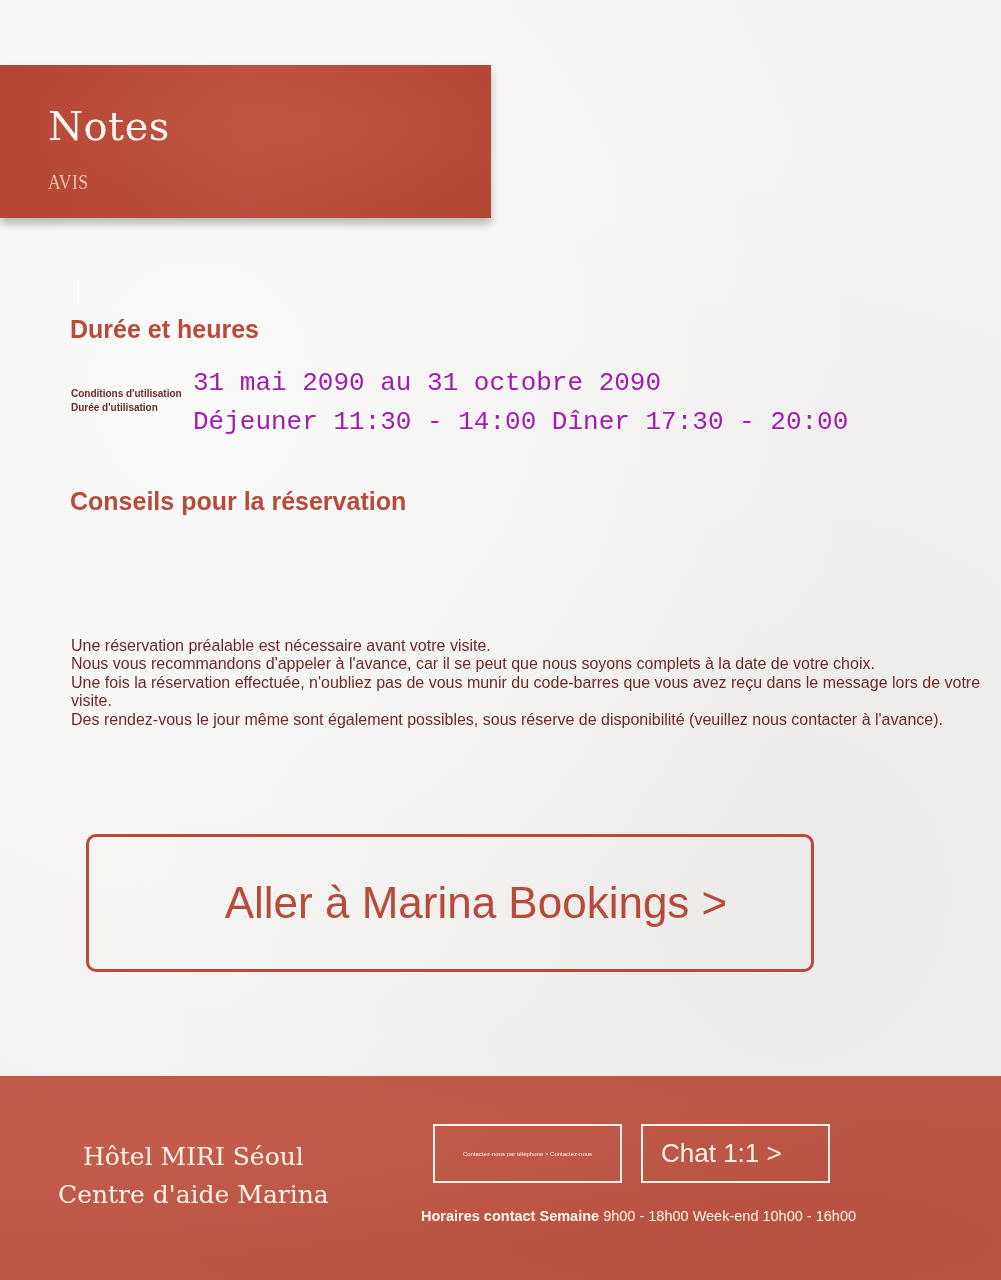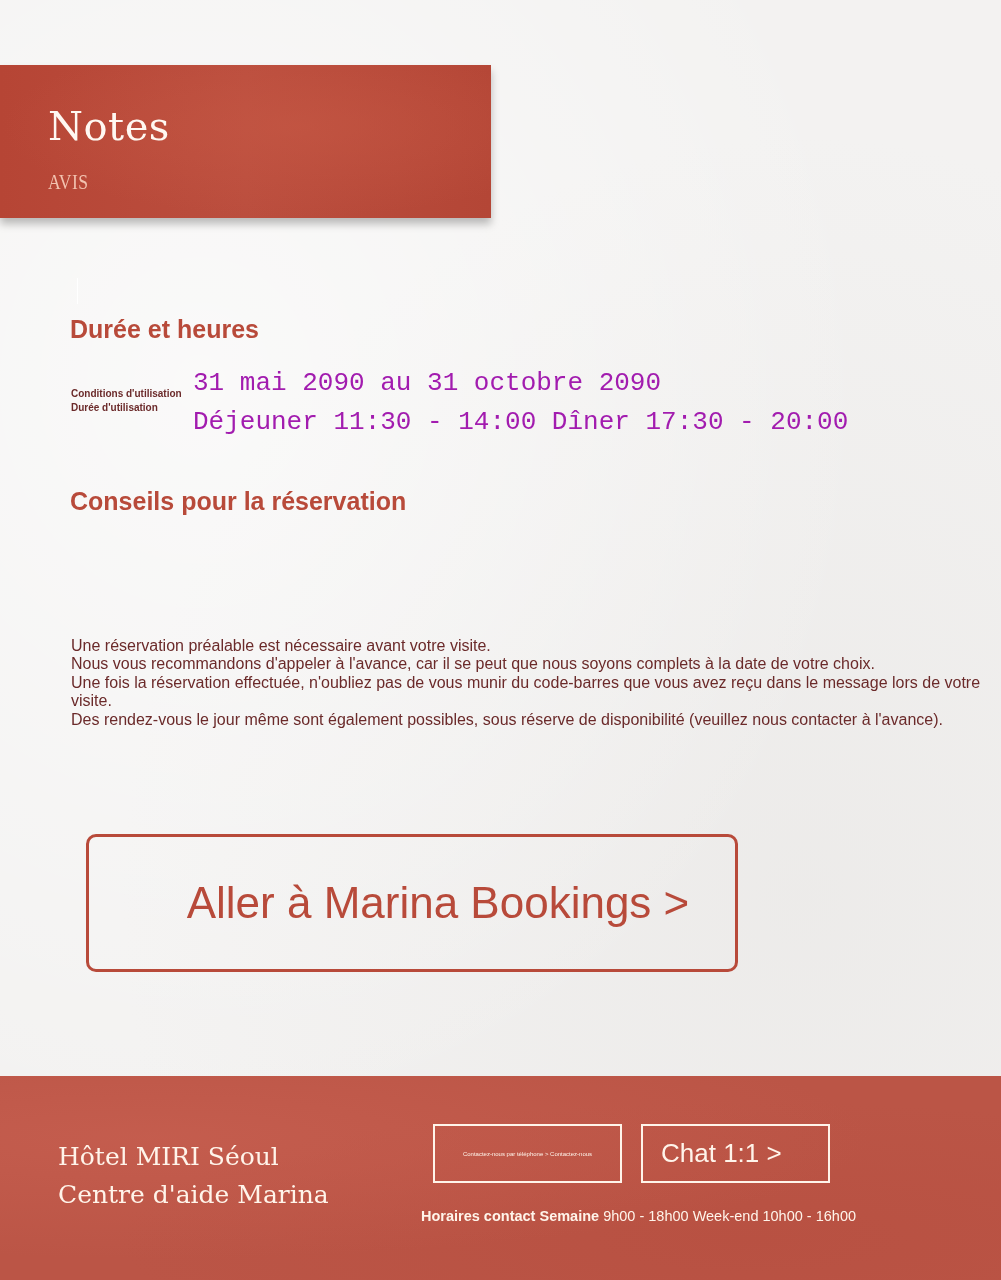--- a/index.html
+++ b/index.html
@@ -77,21 +77,21 @@
       position: absolute;
       left: 71px; top: 606px;
       font-size: 16px;
       line-height: 18.4px;
       color: #6b2a2a;
       margin-top: 31px;
     }
     .booking-button {
       position: absolute;
       left: 86px; top: 834px;
-      width: 652px; height: 138px;
+      width: 728px; height: 138px;
       border: 3px solid #b84a3a;
       border-radius: 10px;
       background: transparent;
       display: flex; align-items: center; justify-content: center;
       cursor: pointer;
     }
     .booking-button span {
       font-size: 44px;
       color: #b84a3a;
       padding-left: 52px;
@@ -105,20 +105,21 @@
         radial-gradient(ellipse at 15% 30%, rgba(205,100,85,0.5), rgba(190,85,70,0) 60%),
         radial-gradient(ellipse at 75% 80%, rgba(180,75,60,0.4), rgba(190,85,70,0) 60%);
     }
     .footer-org {
       position: absolute;
       left: 58px; top: 62px;
       font-family: "DejaVu Serif", serif;
       font-size: 25px;
       line-height: 38px;
       color: #fff4ea;
+      text-align: center;
     }
     .footer-btn {
       position: absolute;
       top: 48px; height: 59px;
       border: 2px solid #fff4ea;
       background: transparent;
       color: #fff4ea;
       display: flex; align-items: center;
       cursor: pointer;
       margin-left: 12px;

